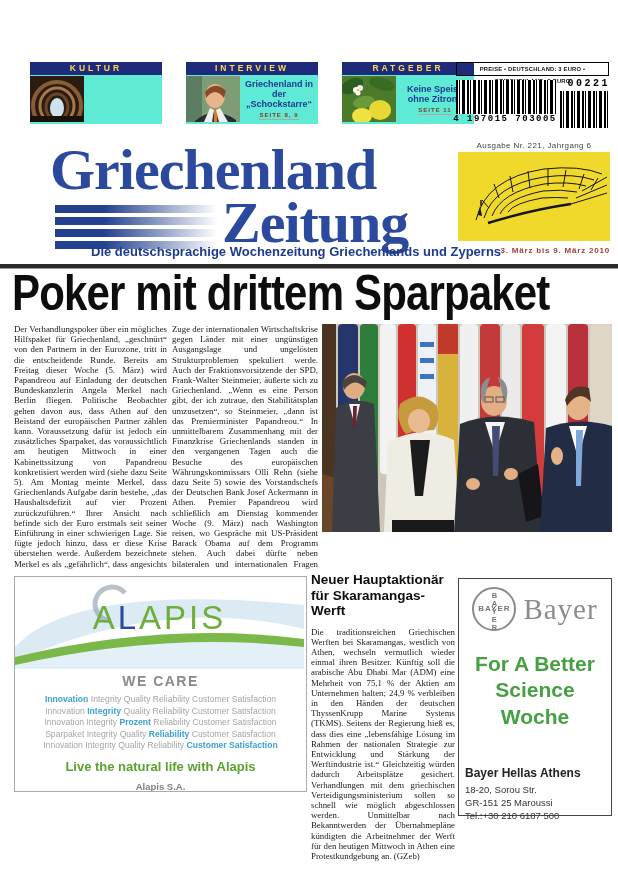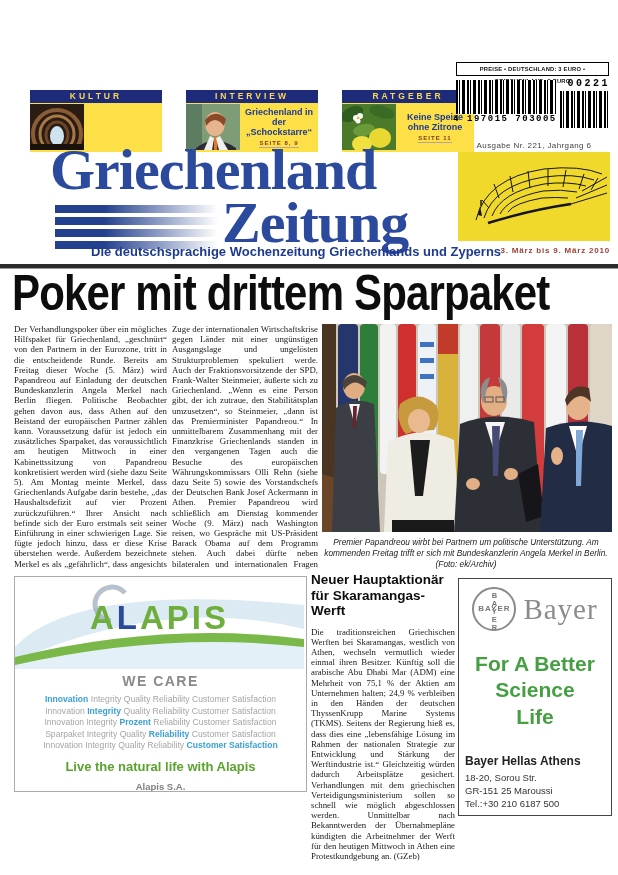--- a/index.html
+++ b/index.html
@@ -1,20 +1,20 @@
 <!DOCTYPE html>
 <html lang="de"><head>
 <meta charset="utf-8">
 <style>
   html,body{margin:0;padding:0;background:#e8e8e8;}
   #page{position:relative;width:618px;height:875px;background:#ffffff;margin:0 auto;
         font-family:"Liberation Sans",sans-serif;overflow:hidden;}
 
   
-  .teaser{position:absolute;top:62px;width:132px;height:62px;background:#fde047;margin-top:28px;}
+  .teaser{position:absolute;top:62px;width:132px;height:62px;background:#5eead4;}
   .teaser-bar{height:13px;background:#1e2b7a;color:#ffd94d;font-size:8.5px;font-weight:bold;
               letter-spacing:3px;text-align:center;line-height:13px;}
   .teaser-row{display:flex;margin-top:1px;}
   .teaser-img{width:54px;height:46px;flex:0 0 54px;}
   .teaser-txt{flex:1;display:flex;flex-direction:column;align-items:center;justify-content:center;padding:0 2px;}
   .teaser-title{color:#1f3a93;font-weight:bold;font-size:9px;line-height:10px;text-align:center;}
   .teaser-page{margin-top:3px;font-size:6px;letter-spacing:1px;color:#7d3a28;font-weight:bold;
                border-bottom:1px solid #b9a49a;padding-bottom:1px;}
 
   
@@ -54,21 +54,21 @@
   #col1{position:absolute;left:14px;top:324px;width:153px;height:246px;overflow:hidden;}
   #col2{position:absolute;left:172px;top:324px;width:146px;height:246px;overflow:hidden;}
   .lead-photo{position:absolute;left:322px;top:324px;width:290px;height:208px;background:#cfc6ba;}
   .caption{position:absolute;left:318px;top:537px;width:296px;font-size:8.3px;font-style:italic;
            text-align:center;color:#222;line-height:1.3;font-family:"Liberation Sans",sans-serif;}
 
   
   .alapis{position:absolute;left:14px;top:576px;width:291px;height:214px;border:1px solid #aaa;background:#fff;overflow:hidden;}
   .alapis-logo-wrap{position:relative;width:289px;height:92px;}
   .alapis-brand{position:absolute;left:0;top:24px;width:100%;text-align:center;
-                font-size:33px;font-weight:bold;letter-spacing:3px;color:#6fae3c;line-height:1;}
+                font-size:33px;font-weight:normal;letter-spacing:3px;color:#6fae3c;line-height:1;}
   .alapis-brand .blue-l{color:#2b4a9d;}
   .alapis-wecare{text-align:center;font-size:14px;font-weight:bold;color:#8a8a8a;letter-spacing:1.5px;margin-top:4px;}
   .alapis-lines{margin-top:5px;text-align:center;font-size:8.6px;line-height:11.5px;color:#a5a5a5;}
   .alapis-lines b{color:#3aa0d4;}
   .alapis-slogan{margin-top:7px;text-align:center;font-size:13px;font-weight:bold;color:#5aa32e;}
   .alapis-company{margin-top:7px;text-align:center;font-size:9.5px;font-weight:bold;color:#808080;}
   .alapis-addr{text-align:center;font-size:9px;color:#909090;line-height:12px;}
 
   
   .second{position:absolute;left:311px;top:572px;width:144px;}
@@ -81,21 +81,21 @@
   .bayer-logo-row{display:flex;align-items:center;justify-content:center;gap:7px;}
   .bayer-cross{position:relative;width:44px;height:44px;border:2px solid #8a8a8a;border-radius:50%;
                box-sizing:border-box;background:#fff;flex:0 0 44px;}
   .bayer-cross .h{position:absolute;left:0;top:50%;width:100%;transform:translateY(-54%);
                   text-align:center;font-size:8px;font-weight:bold;letter-spacing:1px;color:#777;}
   .bayer-cross .v{position:absolute;top:2px;left:50%;transform:translateX(-50%);height:38px;
                   writing-mode:vertical-lr;text-orientation:upright;font-size:7.5px;font-weight:bold;
                   letter-spacing:-1px;color:#777;}
   .bayer-word{font-family:"Liberation Serif",serif;font-size:29px;color:#8c8c8c;letter-spacing:1px;}
   .bayer-slogan{margin-top:20px;text-align:center;font-size:21px;font-weight:bold;color:#45a041;line-height:1.25;}
-  .bayer-company{margin-top:24px;font-size:12px;font-weight:bold;color:#222;}
+  .bayer-company{margin-top:36px;font-size:12px;font-weight:bold;color:#222;}
   .bayer-addr{margin-top:3px;font-size:9.5px;color:#333;line-height:1.4;}
 </style>
 </head>
 <body>
 
 <div id="page">
 
   <div class="teaser" style="left:30px;">
     <div class="teaser-bar">KULTUR</div>
     <div class="teaser-row">
@@ -267,21 +267,20 @@
     <g>
       <path d="M224,104 Q256,92 290,102 L290,208 L218,208 Z" fill="#222c45"></path>
       <polygon points="247,102 265,102 256,134" fill="#ffffff"></polygon>
       <polygon points="254,106 261,106 259,162 254,162" fill="#7fa8d8"></polygon>
       <ellipse cx="256" cy="82" rx="12" ry="14" fill="#e5b28a"></ellipse>
       <path d="M243,76 Q250,58 267,64 L269,78 Q257,64 245,82 Z" fill="#4e3526"></path>
       <ellipse cx="235" cy="132" rx="6" ry="9" fill="#e5b28a"></ellipse>
     </g>
   </svg>
 
-  <div class="caption">Premier Papandreou wirbt bei Partnern um politische Unterstützung. Am kommenden Freitag trifft er sich mit Bundeskanzlerin Angela Merkel in Berlin. (Foto: ek/Archiv)</div>
 
   <div class="alapis">
     <div class="alapis-logo-wrap">
       <svg width="289" height="92" viewBox="0 0 289 92">
         <path d="M0,70 Q60,6 289,28 L289,52 Q150,18 0,84 Z" fill="#cfe3ef" opacity="0.75"></path>
         <path d="M0,84 Q150,52 289,66 L289,92 L0,92 Z" fill="#e4f0f8"></path>
         <path d="M0,80 Q150,44 289,62 L289,70 Q150,54 0,88 Z" fill="#7ab84a"></path>
         <path d="M96,44 a17,17 0 1,1 14,-28" fill="none" stroke="#9aa8b8" stroke-width="5" opacity="0.7"></path>
       </svg>
       <div class="alapis-brand"><span>A</span><span class="blue-l">L</span><span>APIS</span></div>
@@ -312,21 +311,21 @@
     <div class="bayer-logo-row">
       <div class="bayer-cross">
         <span class="h">BAYER</span>
         <span class="v">BAYER</span>
       </div>
       <div class="bayer-word">Bayer</div>
     </div>
     <div class="bayer-slogan">
       <div>For A Better</div>
       <div>Science</div>
-      <div>Life</div>
+      <div>Woche</div>
     </div>
     <div class="bayer-company">Bayer Hellas Athens</div>
     <div class="bayer-addr">
       <div>18-20, Sorou Str.</div>
       <div>GR-151 25  Maroussi</div>
       <div>Tel.:+30 210 6187 500</div>
     </div>
   </div>
 
 </div>

